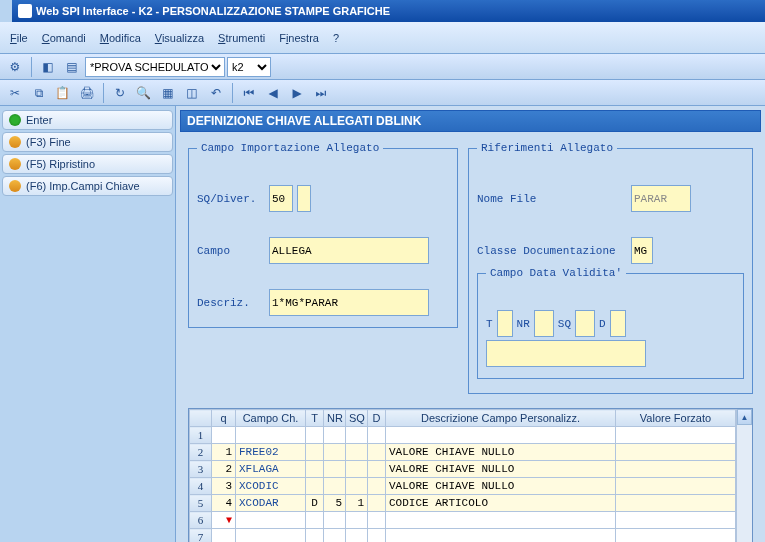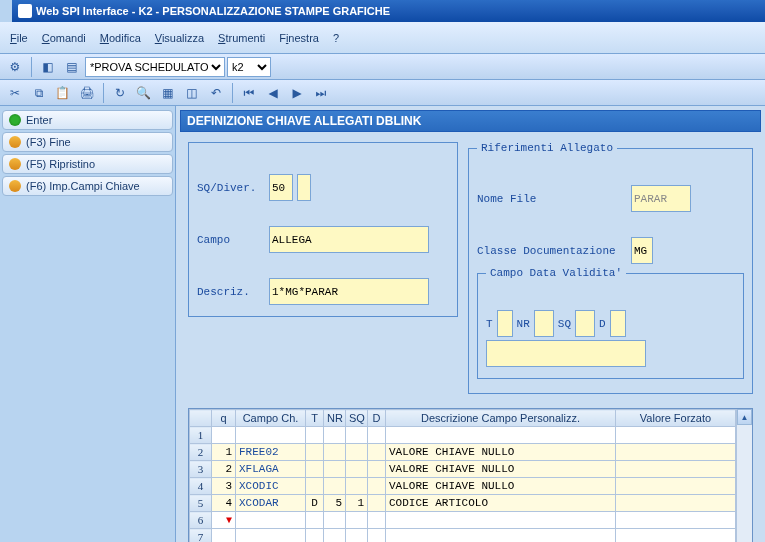--- a/index.html
+++ b/index.html
@@ -255,20 +255,21 @@
       <span>(F6) Imp.Campi Chiave</span>
     </div>
   </div>
 
   <div class="main">
     <div class="panel-title">DEFINIZIONE CHIAVE ALLEGATI DBLINK</div>
     <div class="panel-body">
 
       <div class="forms-row">
         <fieldset>
+          <legend>Campo Importazione Allegato</legend>
           <div class="row mono">
             <span class="lbl">SQ/Diver.</span>
             <input type="text" style="width: 24px;" value="50">
             <input type="text" style="width: 14px;">
           </div>
           <div class="row mono">
             <span class="lbl">Campo</span>
             <input type="text" style="width: 160px;" value="ALLEGA">
           </div>
           <div class="row mono">

